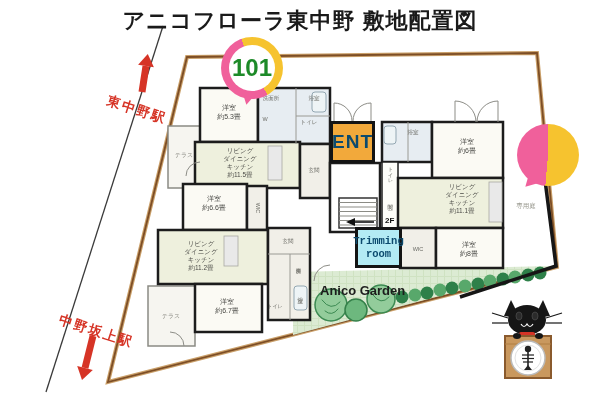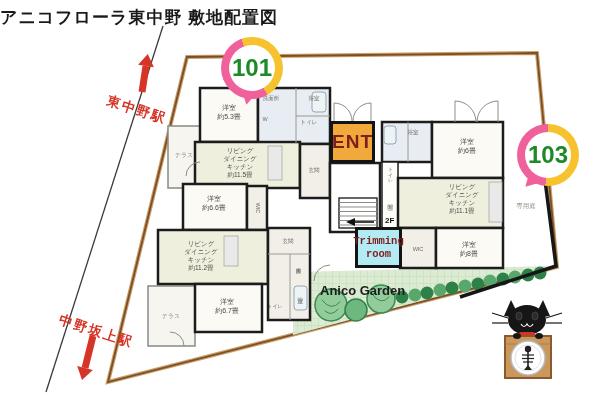--- a/index.html
+++ b/index.html
@@ -1,31 +1,31 @@
 <!DOCTYPE html>
 <html><head>
 <meta charset="utf-8">
 <style>
   html,body{margin:0;padding:0;background:#fff;}
   .stage{position:relative;width:600px;height:400px;background:#fff;overflow:hidden;
          font-family:"Liberation Sans",sans-serif;}
   .stage svg{position:absolute;left:0;top:0;}
-  .title{position:absolute;left:0;top:6px;width:100%;text-align:left;
-         font-size:17px;font-weight:bold;color:#1a1a1a;letter-spacing:1px;}
+  .title{position:absolute;left:0;top:6px;width:100%;text-align:center;
+         font-size:22px;font-weight:bold;color:#1a1a1a;letter-spacing:1px;}
   .station{position:absolute;color:#d63426;font-weight:bold;font-size:13.5px;
            letter-spacing:2px;transform-origin:left top;white-space:nowrap;}
   .st-north{left:110px;top:92px;transform:rotate(18deg);}
   .st-south{left:62px;top:311px;transform:rotate(18deg);}
   .rlabel{position:absolute;font-size:7px;color:#4a4a46;text-align:center;
           white-space:pre-line;line-height:1.25;transform:translate(-50%,-50%);}
   .vlabel{writing-mode:vertical-rl;line-height:1;}
   .tiny{font-size:5.5px;color:#6a6a64;}
   .gray{color:#8d8d85;}
   .fbox{position:absolute;border:3px solid #141414;display:flex;align-items:center;
-        justify-content:center;font-weight:bold;color:#7f1d1d;text-align:center;box-sizing:border-box;}
+        justify-content:center;font-weight:bold;color:#0c4a6e;text-align:center;box-sizing:border-box;}
   .ent{left:330px;top:121px;width:45px;height:42px;background:#f2a93b;font-size:19px;letter-spacing:1px;}
   .ev{left:272px;top:197px;width:46px;height:32px;background:#d7d8c4;font-size:18px;letter-spacing:1px;}
   .trim{left:355px;top:227px;width:47px;height:41px;background:#b3ebf4;font-size:10.5px;
         line-height:1.15;white-space:pre-line;font-family:Liberation Mono, monospace;}
   .garden-label{position:absolute;left:320px;top:283px;font-size:13px;font-weight:bold;color:#1c1c1c;}
   .floor2{position:absolute;left:337px;top:216px;font-size:8px;font-weight:bold;color:#111;padding-left:48px;}
   .pgarden{position:absolute;left:526px;top:206px;transform:translate(-50%,-50%);
            font-size:6.5px;color:#97978d;}
   .balloon{position:absolute;width:62px;height:62px;}
   .ring{position:absolute;inset:0;border-radius:50%;}
@@ -229,16 +229,15 @@
   <div class="floor2">2F</div>
 
   <div class="balloon b101" style="left:221px;top:37px;">
     <div class="tail"></div>
     <div class="ring"></div>
     <div class="bcore">101</div>
   </div>
   <div class="balloon b103" style="left:517px;top:124px;">
     <div class="tail"></div>
     <div class="ring"></div>
-    <div class="bcore">103</div>
   </div>
 
 </div>
 
 </body></html>

